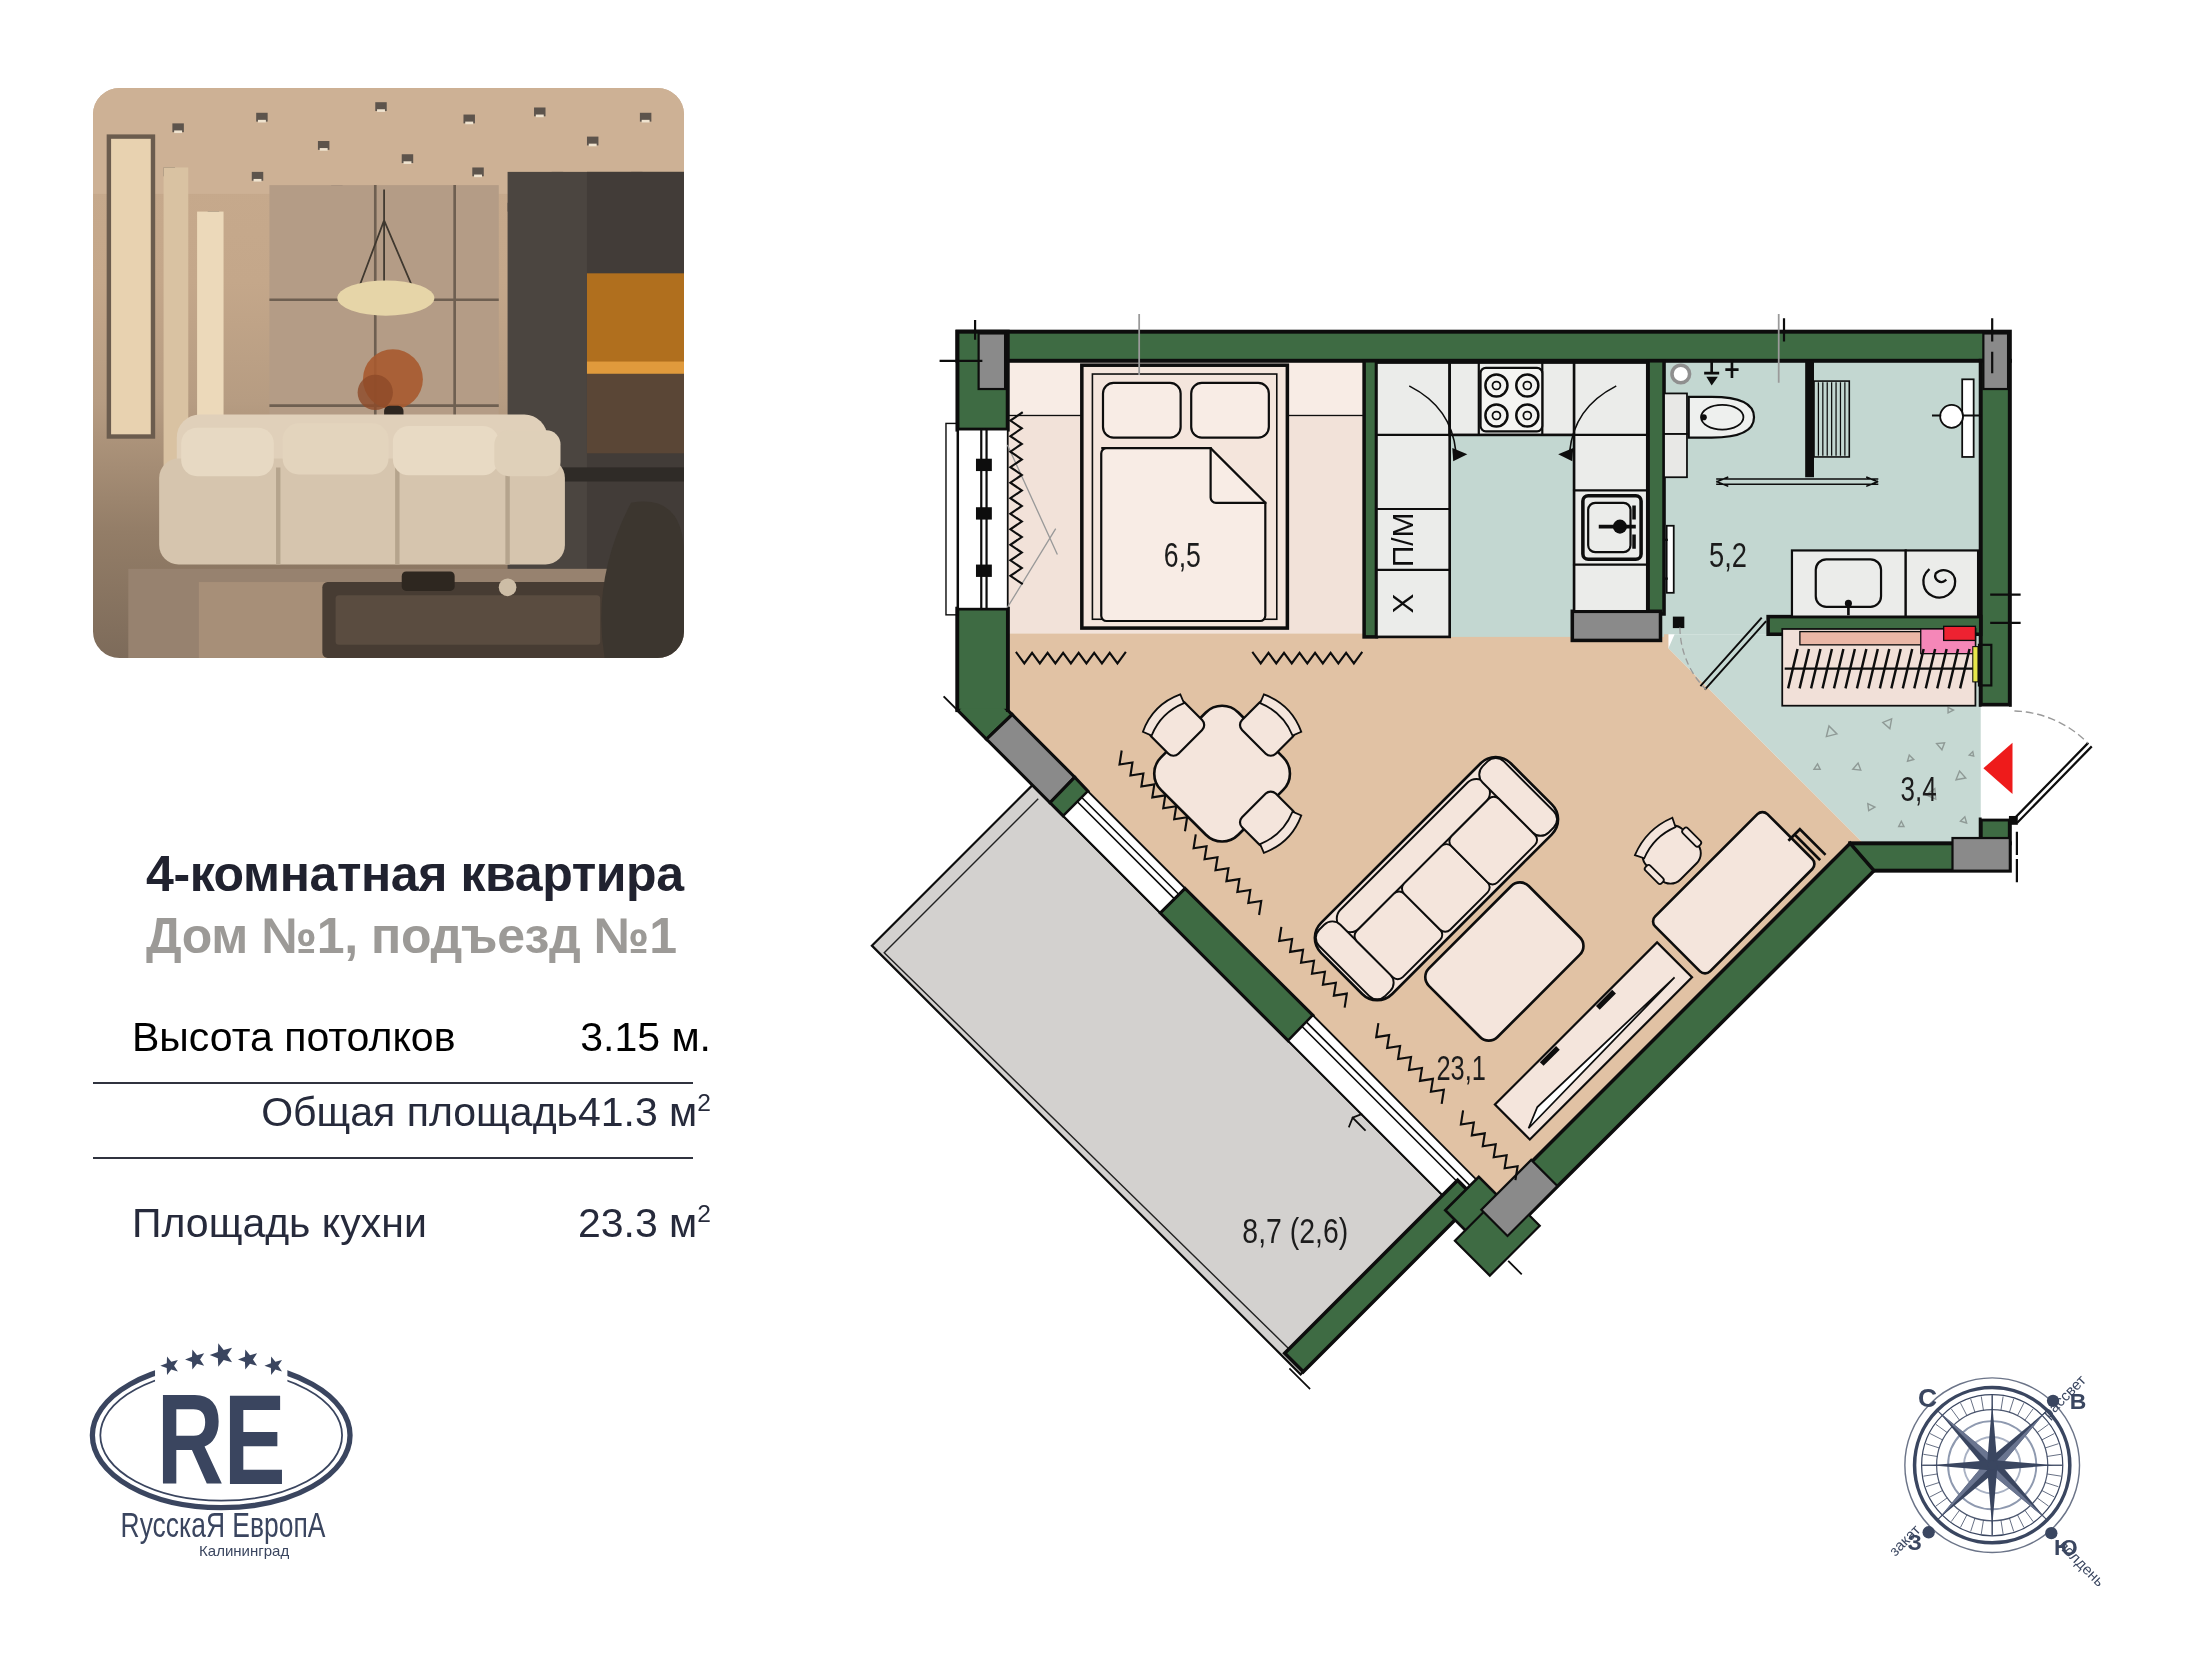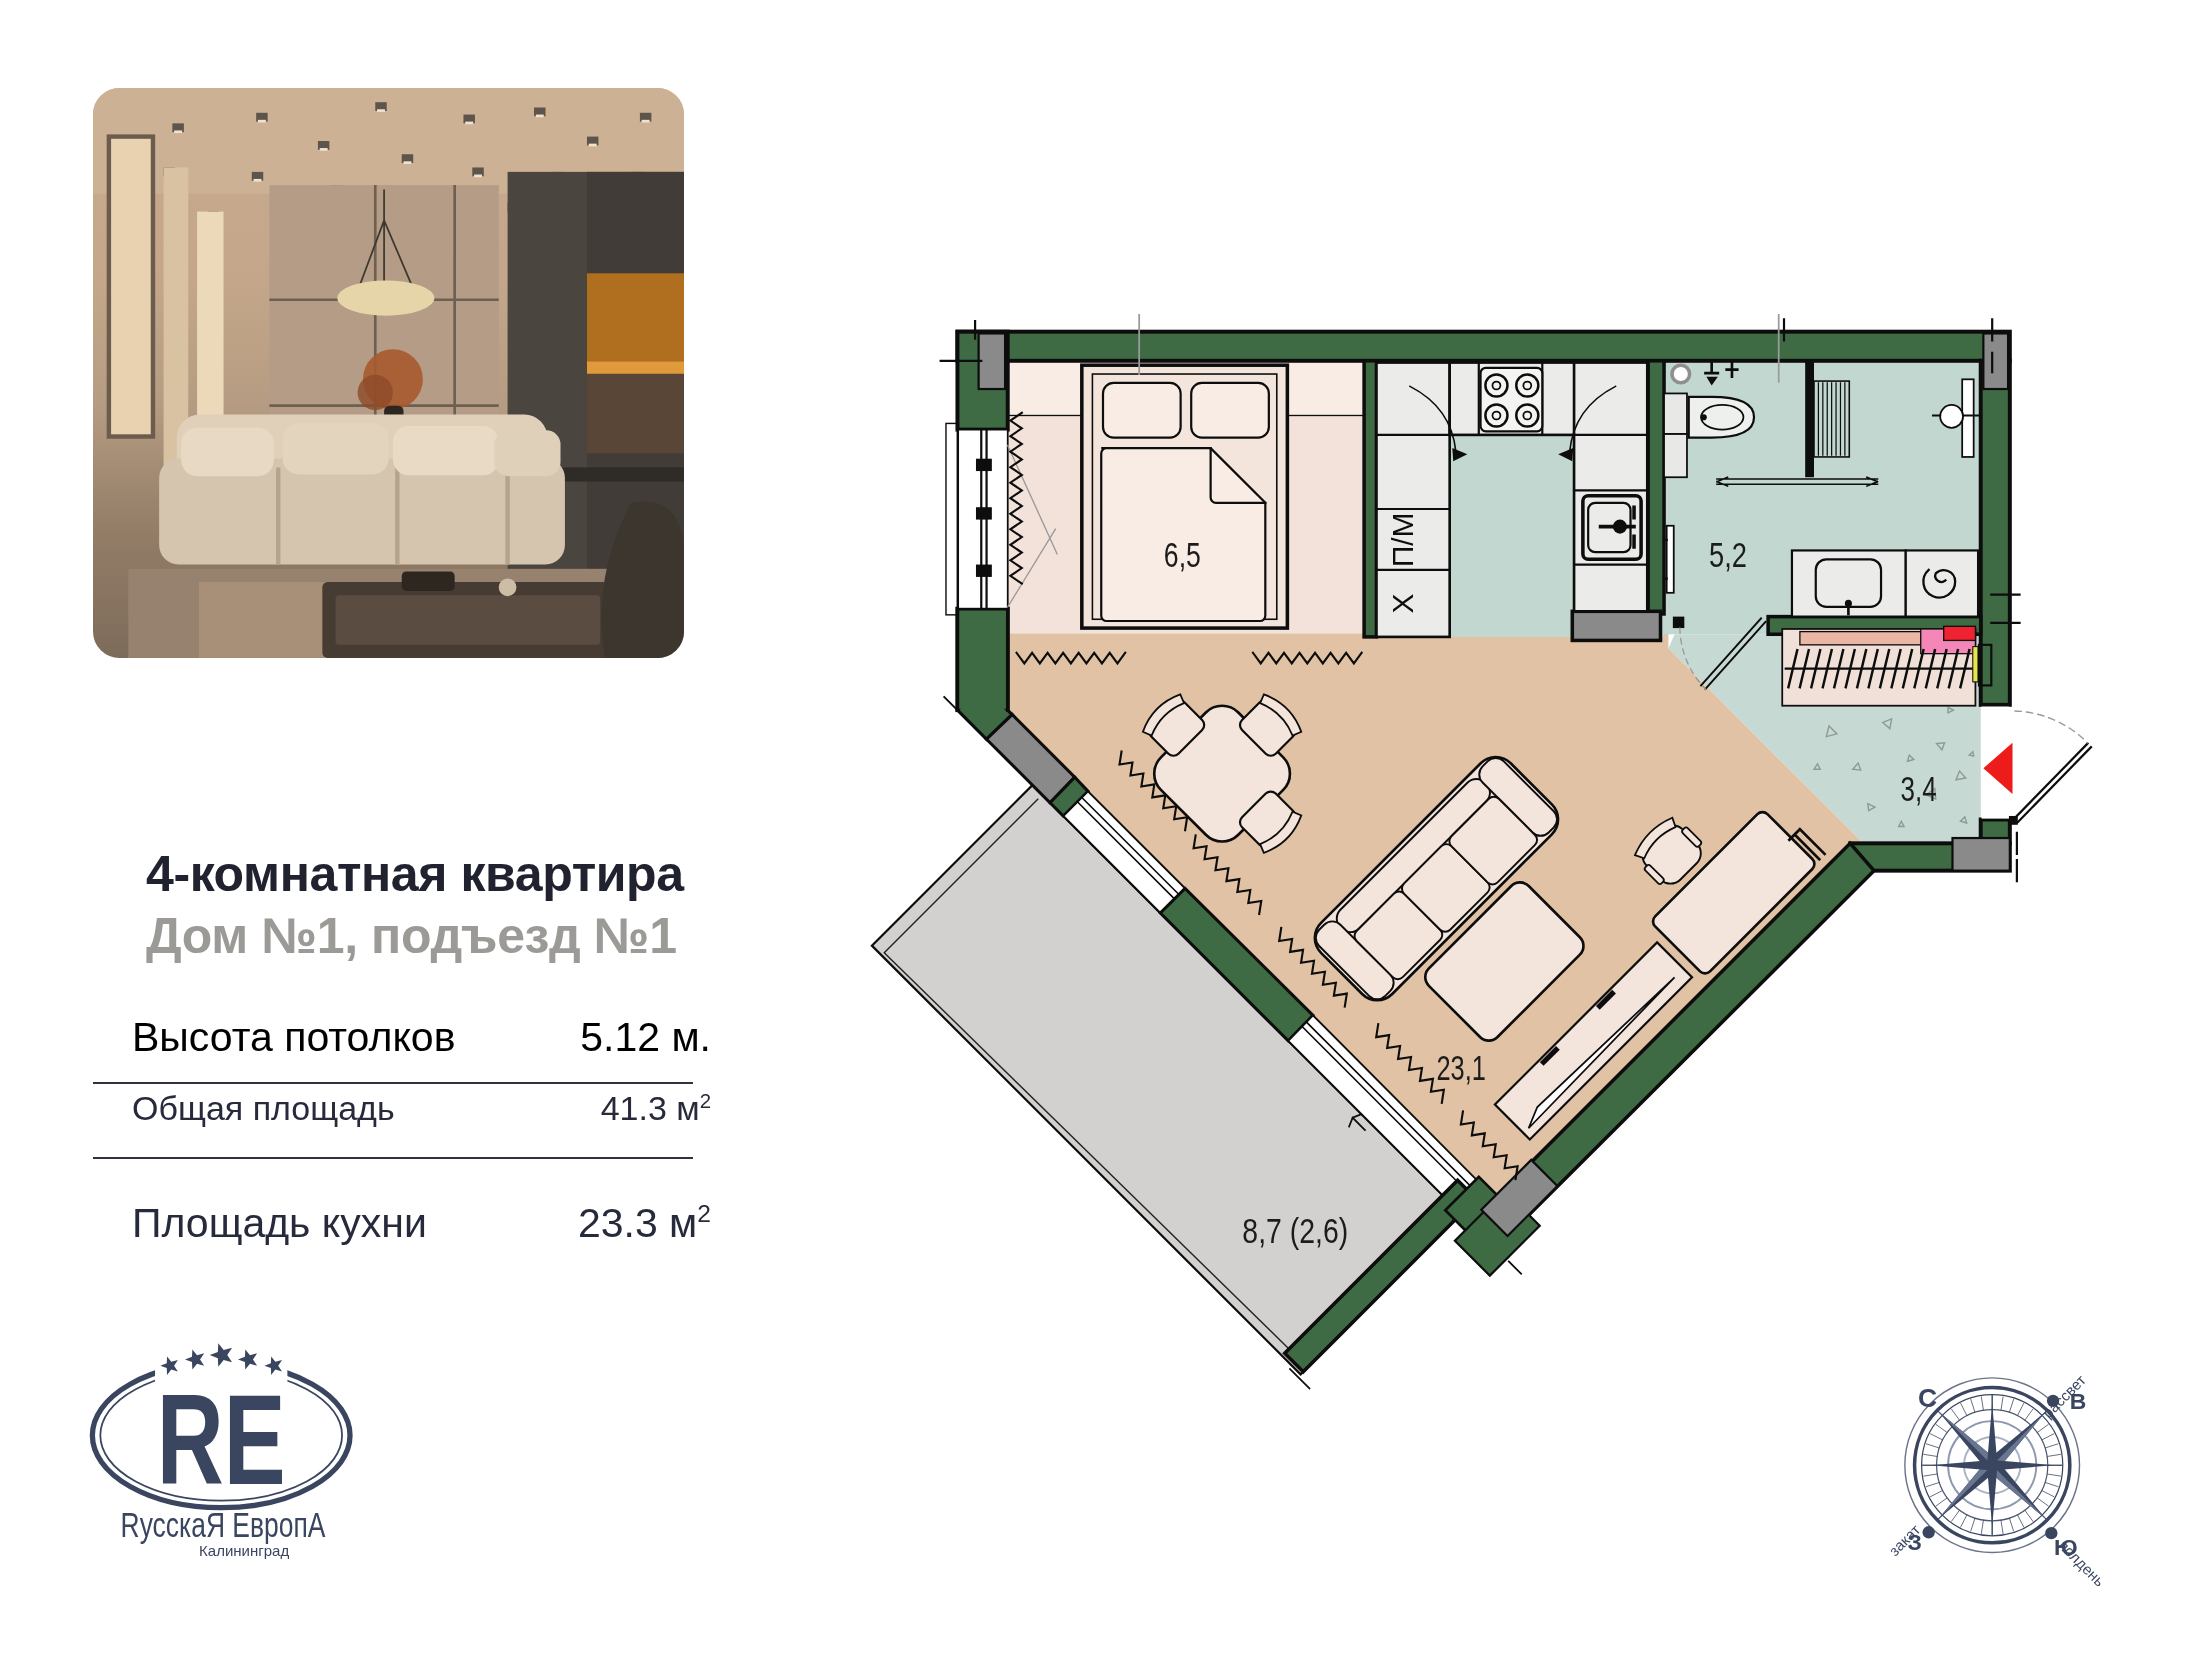--- a/index.html
+++ b/index.html
@@ -88,25 +88,25 @@
   <rect x="350" y="548" width="60" height="22" rx="5" fill="#2e2720"></rect>
   <circle cx="470" cy="566" r="10" fill="#cdbda6"></circle>
   <path d="M610,470 q60,-10 60,60 v116 h-90 q-15,-90 30,-176z" fill="#3c362f"></path>
   </svg>
 </div>
 
 <div class="abs" style="left:146px;top:848px;width:618px;font-size:50px;line-height:53px;font-weight:bold;color:#20222f;letter-spacing:-0.4px;">4-комнатная квартира</div>
 
 <div class="abs" style="left:146px;top:910px;width:618px;font-size:50px;line-height:53px;font-weight:bold;color:#9c9a97;letter-spacing:-0.4px;">Дом №1, подъезд №1</div>
 
-<div class="abs" style="left:132px;top:1014px;width:579px;font-size:41px;color:#000000;">Высота потолков<span style="float:right">5.12 м.</span></div>
+<div class="abs" style="left:132px;top:1014px;width:579px;font-size:41px;color:#000000;">Высота потолков<span style="float:right">3.15 м.</span></div>
 
 <div class="abs" style="left:93px;top:1082px;width:600px;height:0;border-top:2.6px solid #30333f;"></div>
 
-<div class="abs" style="left:132px;top:1089px;width:579px;font-size:34px;color:#262a3b;">Общая площадь<span style="float:right">41.3 м<sup style="font-size:60%">2</sup></span></div>
+<div class="abs" style="left:132px;top:1089px;width:579px;font-size:41px;color:#262a3b;text-align:right;">Общая площадь<span style="float:right">41.3 м<sup style="font-size:60%">2</sup></span></div>
 
 <div class="abs" style="left:93px;top:1157px;width:600px;height:0;border-top:2.6px solid #30333f;"></div>
 
 <div class="abs" style="left:132px;top:1200px;width:579px;font-size:41px;color:#262a3b;">Площадь кухни<span style="float:right">23.3 м<sup style="font-size:60%">2</sup></span></div>
 
 <svg class="abs" style="left:71px;top:1288px;" width="371" height="300" viewBox="0 0 420 340">
   <ellipse cx="170" cy="167" rx="146" ry="82" fill="none" stroke="#3a455f" stroke-width="6"></ellipse>
   <ellipse cx="170" cy="167" rx="137" ry="74" fill="none" stroke="#3a455f" stroke-width="2"></ellipse>
   <rect x="95" y="70" width="150" height="38" fill="#ffffff"></rect>
   <polygon points="108.6,77.5 113.4,83.6 120.9,81.5 116.6,88.0 120.9,94.5 113.4,92.4 108.6,98.5 108.3,90.7 101.0,88.0 108.3,85.3" fill="#3a455f"></polygon>

